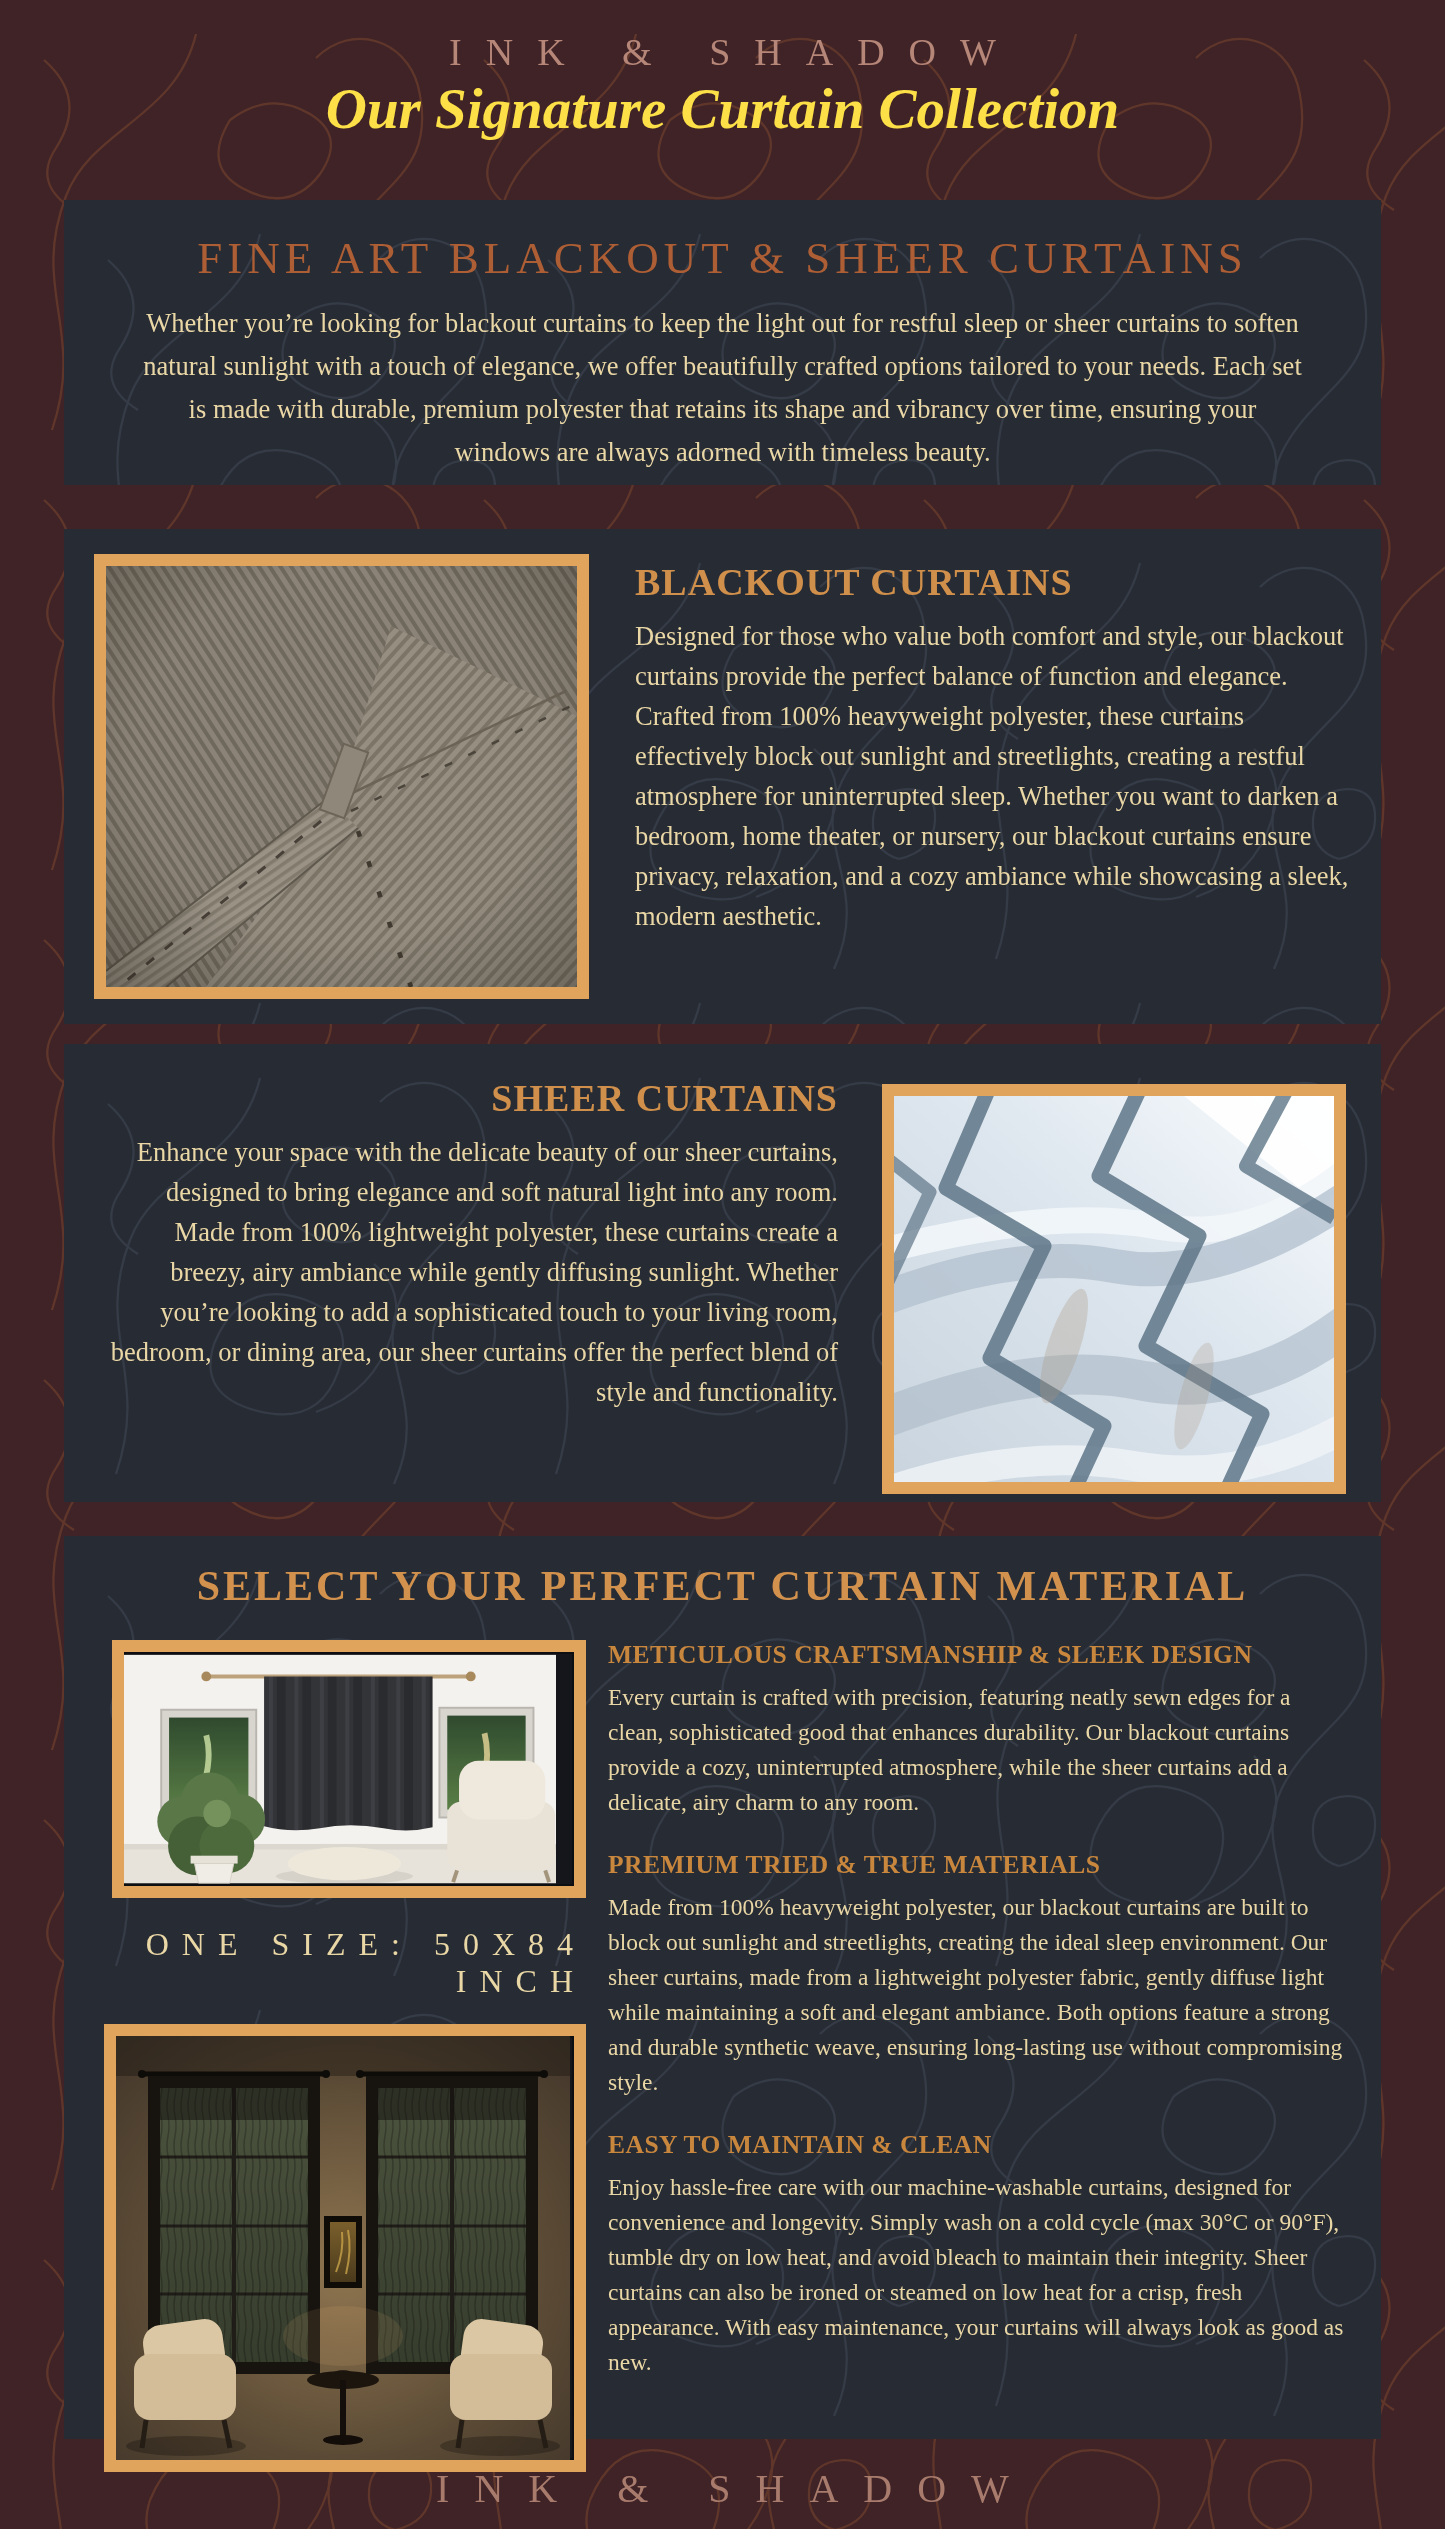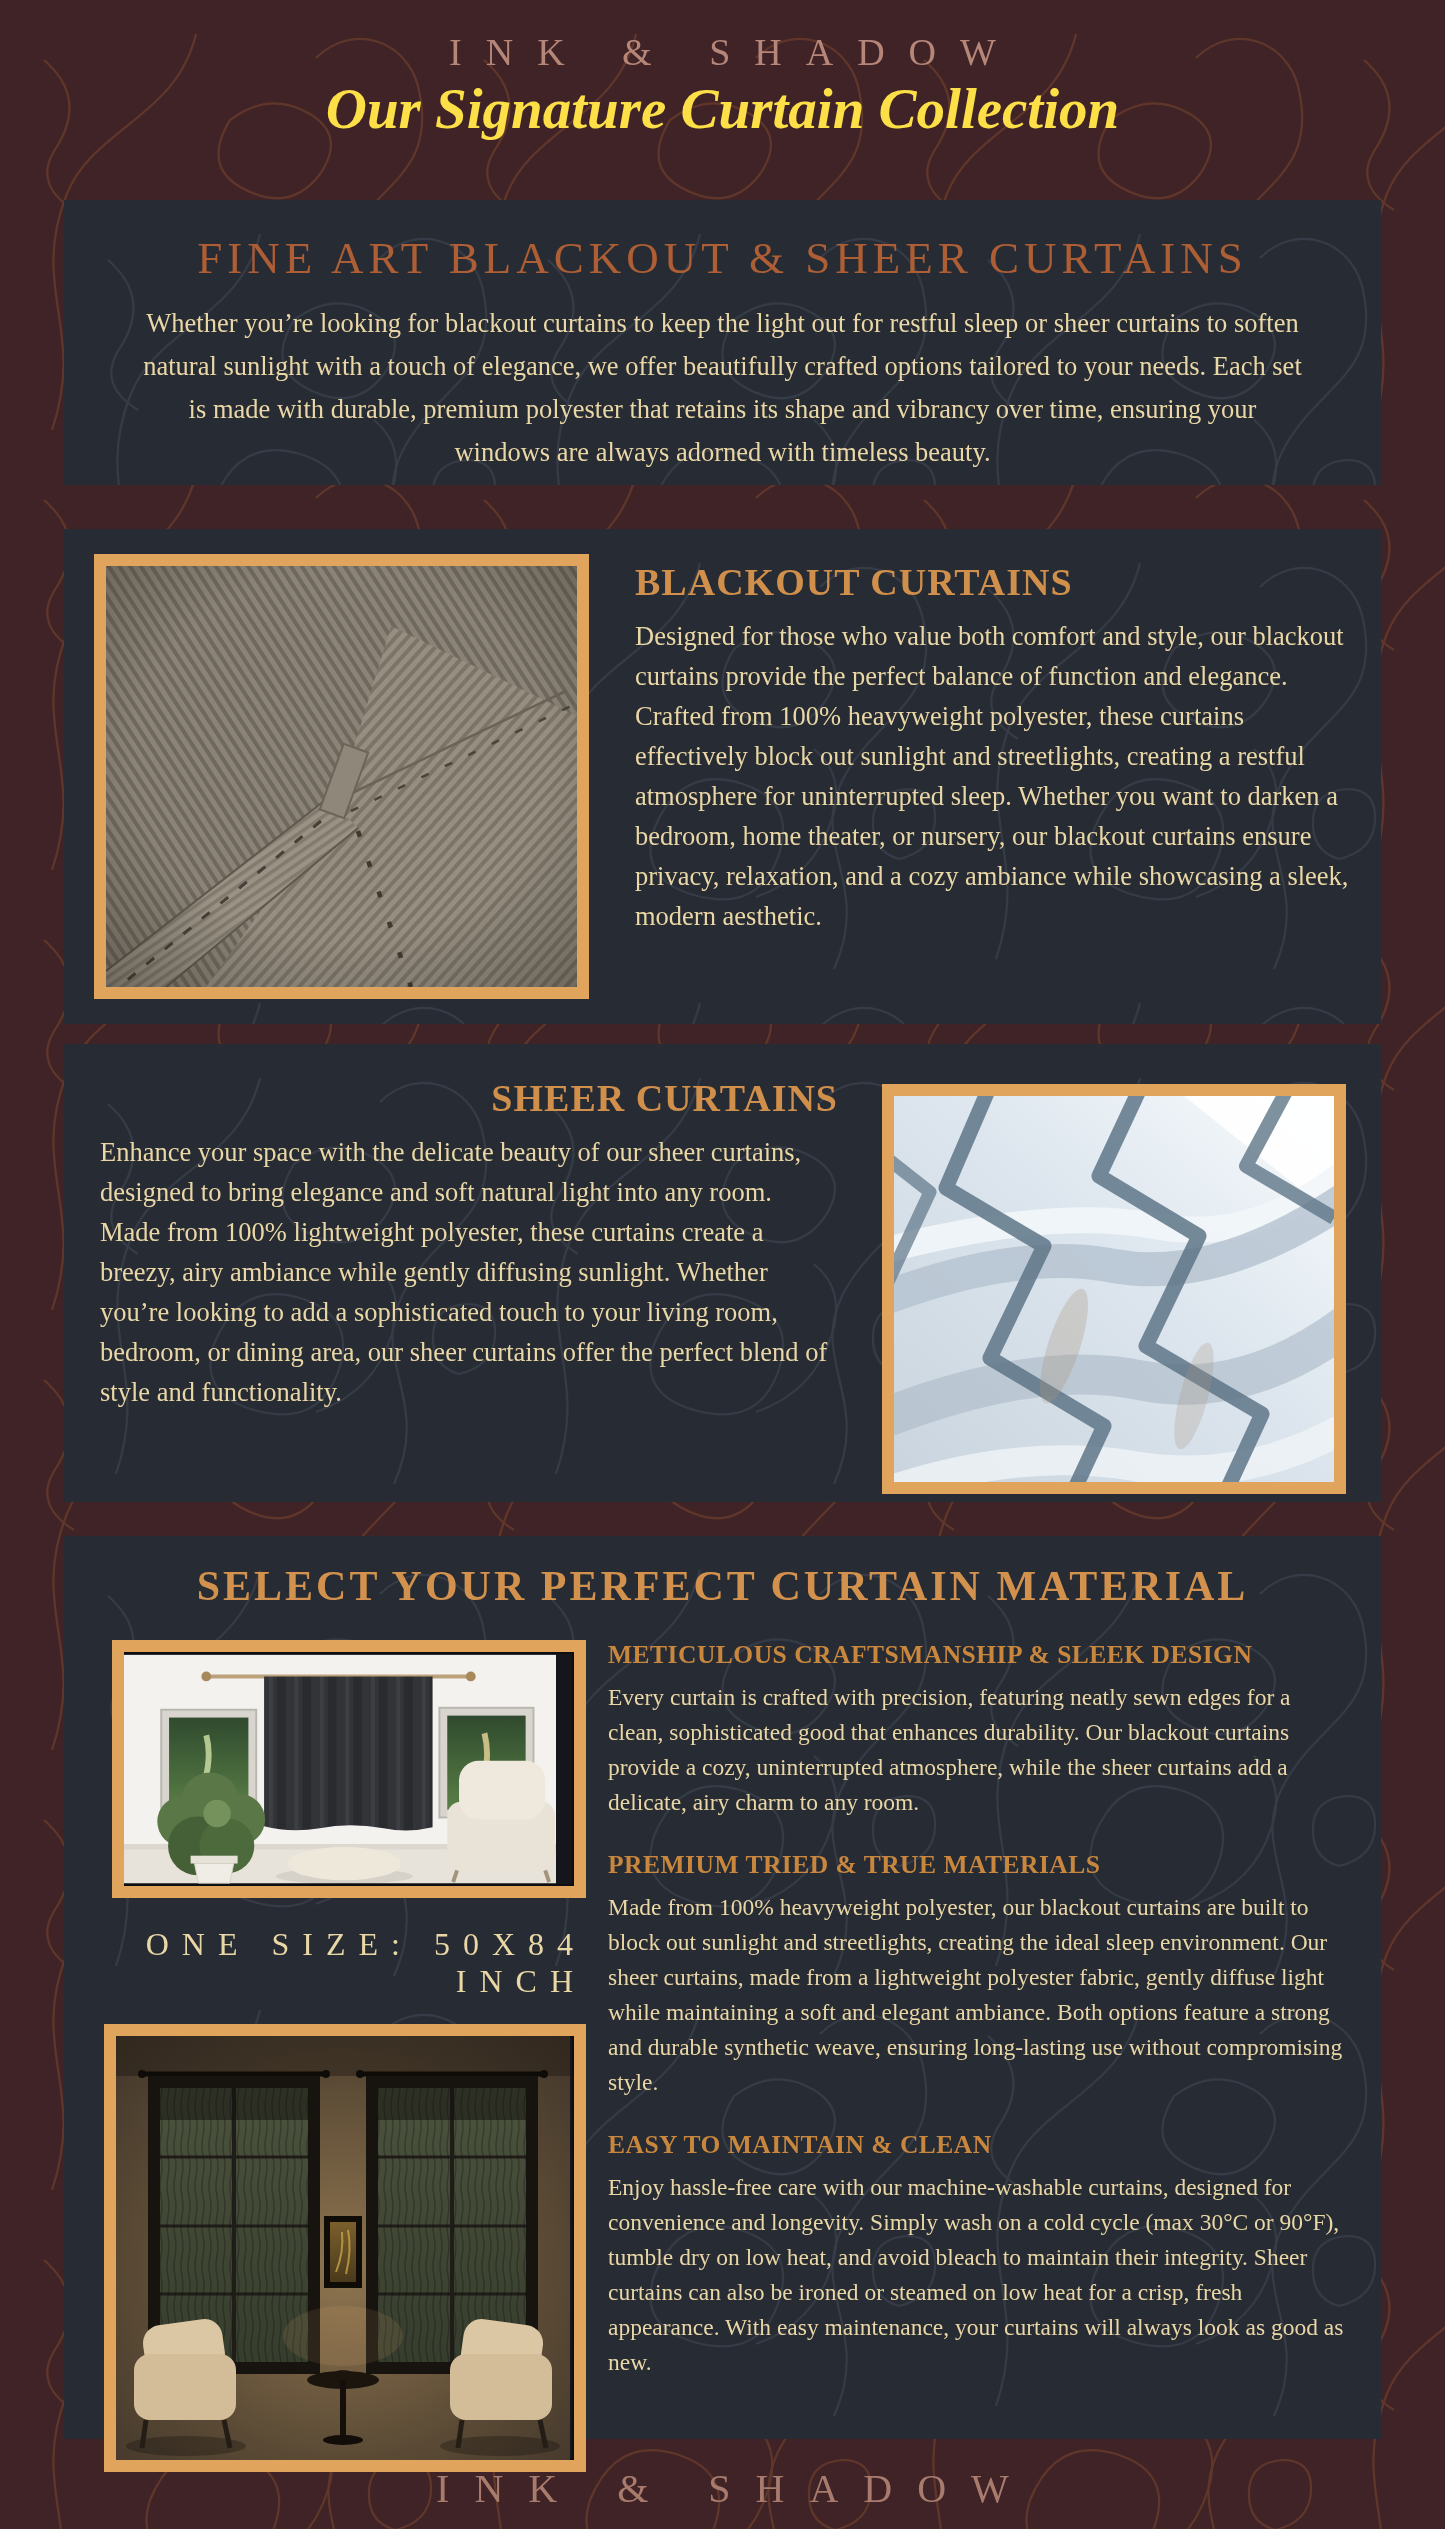--- a/index.html
+++ b/index.html
@@ -31,21 +31,21 @@
          box-shadow:inset 0 0 0 2px rgba(0,0,0,.35);}
   .photo svg{display:block;}
   .blackout-copy{margin-left:46px;width:724px;}
   .section-heading{font-size:38px;font-weight:700;color:#d0904b;letter-spacing:1px;margin:6px 0 12px;}
   .body-text{font-size:26.5px;line-height:40px;color:#ead7a6;margin:0;}
 
   #sheer{height:458px;margin-bottom:34px;}
   .sheer-flex{display:flex;padding:26px 30px 0 36px;}
   .sheer-copy{width:738px;}
   .sheer-copy .section-heading{text-align:right;font-family:Liberation Serif, serif;}
-  .sheer-copy .body-text{}
+  .sheer-copy .body-text{text-align:right;}
   .photo-sheer{margin-left:44px;margin-top:14px;}
 
   #materials{height:903px;}
   .materials-heading{margin:4px 0 30px;padding-top:26px;text-align:center;font-size:42px;
                      font-weight:700;color:#d2924e;letter-spacing:3px;}
   .materials-cols{display:flex;padding-left:40px;}
   .mat-left{width:482px;flex:none;}
   .photo-room{margin-left:8px;}
   .size-label{text-align:right;font-size:32px;letter-spacing:13px;text-indent:13px;
               color:#ead7a6;margin:28px 0 24px;}

